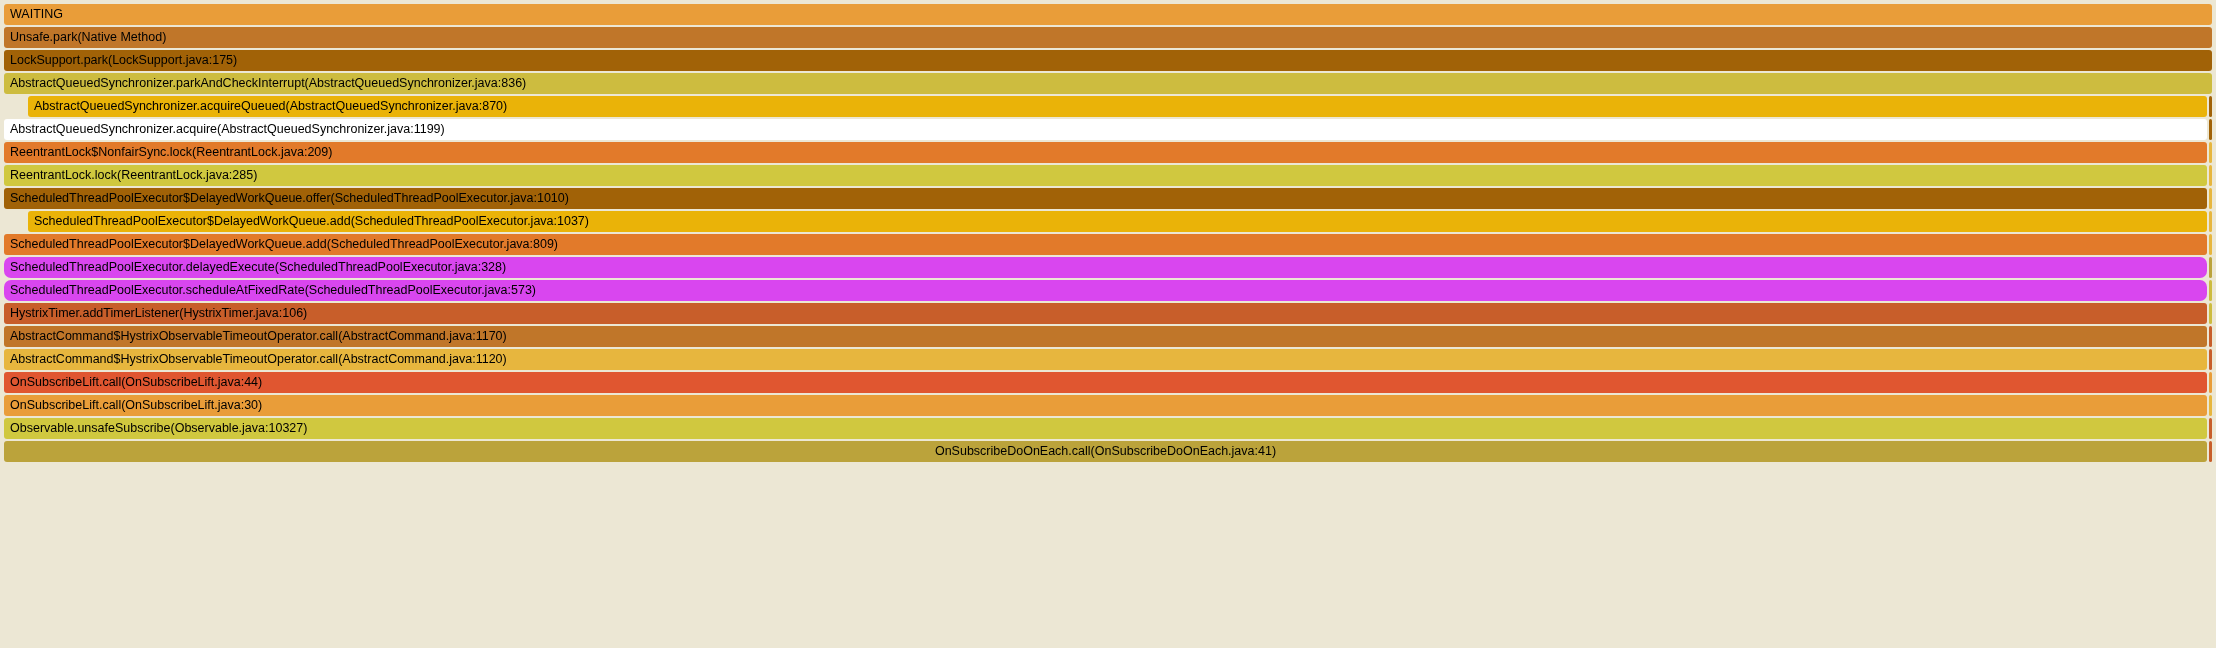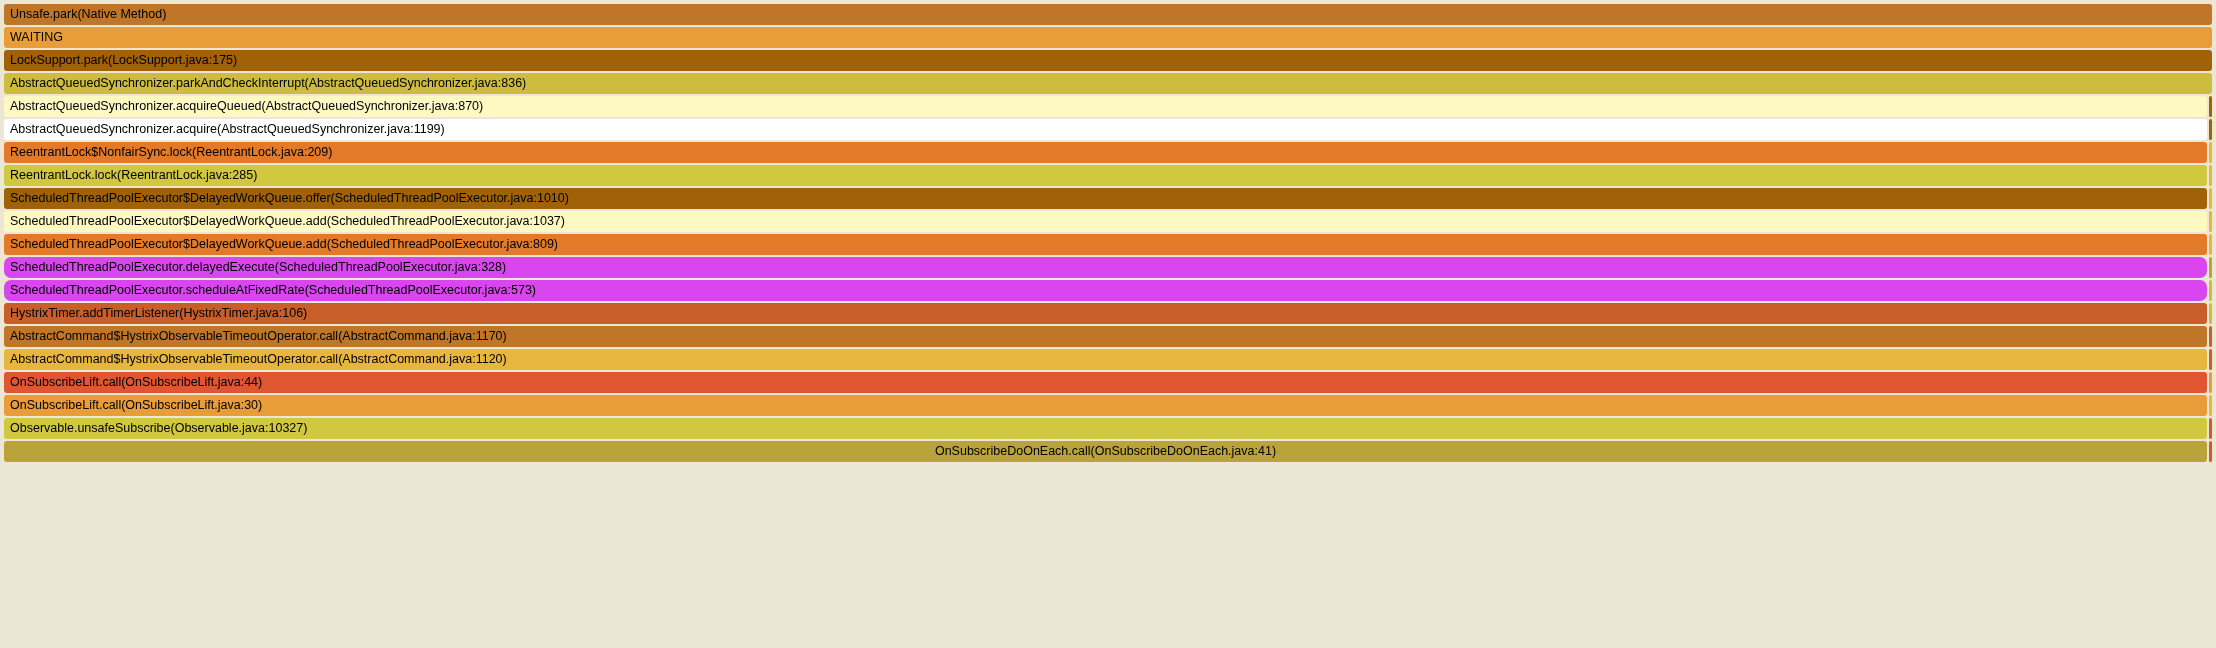--- a/index.html
+++ b/index.html
@@ -30,39 +30,39 @@
     flex: 0 0 auto;
     width: 3px;
     margin-left: 2px;
     border-radius: 2px;
   }
   
   .c-orange   { background: #e99d39; }
   .c-brown    { background: #c07629; }
   .c-red      { background: #a16207; }
   .c-olive    { background: #cdbc3f; }
-  .c-darkred  { background: #fef9c3; }
+  .c-darkred  { background: #eab308; margin-left: 24px; }
   .c-yellow   { background: #ffffff; }
   .c-dorange  { background: #e27a2a; }
   .c-mustard  { background: #d0c83f; }
   .c-lemon    { background: #d946ef; border-radius: 7px; }
   .c-brass    { background: #bba33b; text-align: center; }
   .c-gold     { background: #e7b63e; }
   .c-rust     { background: #c85e2a; }
   .c-ored     { background: #e05630; }
 </style>
 </head>
 <body>
 
 <div id="flame-container">
     <div class="frame-row">
-      <div class="frame-bar c-brown">Unsafe.park(Native Method)</div>
+      <div class="frame-bar c-orange">WAITING</div>
     </div>
     <div class="frame-row">
-      <div class="frame-bar c-orange">WAITING</div>
+      <div class="frame-bar c-brown">Unsafe.park(Native Method)</div>
     </div>
     <div class="frame-row">
       <div class="frame-bar c-red">LockSupport.park(LockSupport.java:175)</div>
     </div>
     <div class="frame-row">
       <div class="frame-bar c-olive">AbstractQueuedSynchronizer.parkAndCheckInterrupt(AbstractQueuedSynchronizer.java:836)</div>
     </div>
     <div class="frame-row">
       <div class="frame-bar c-darkred">AbstractQueuedSynchronizer.acquireQueued(AbstractQueuedSynchronizer.java:870)</div>
       <div class="sliver c-red"></div>

